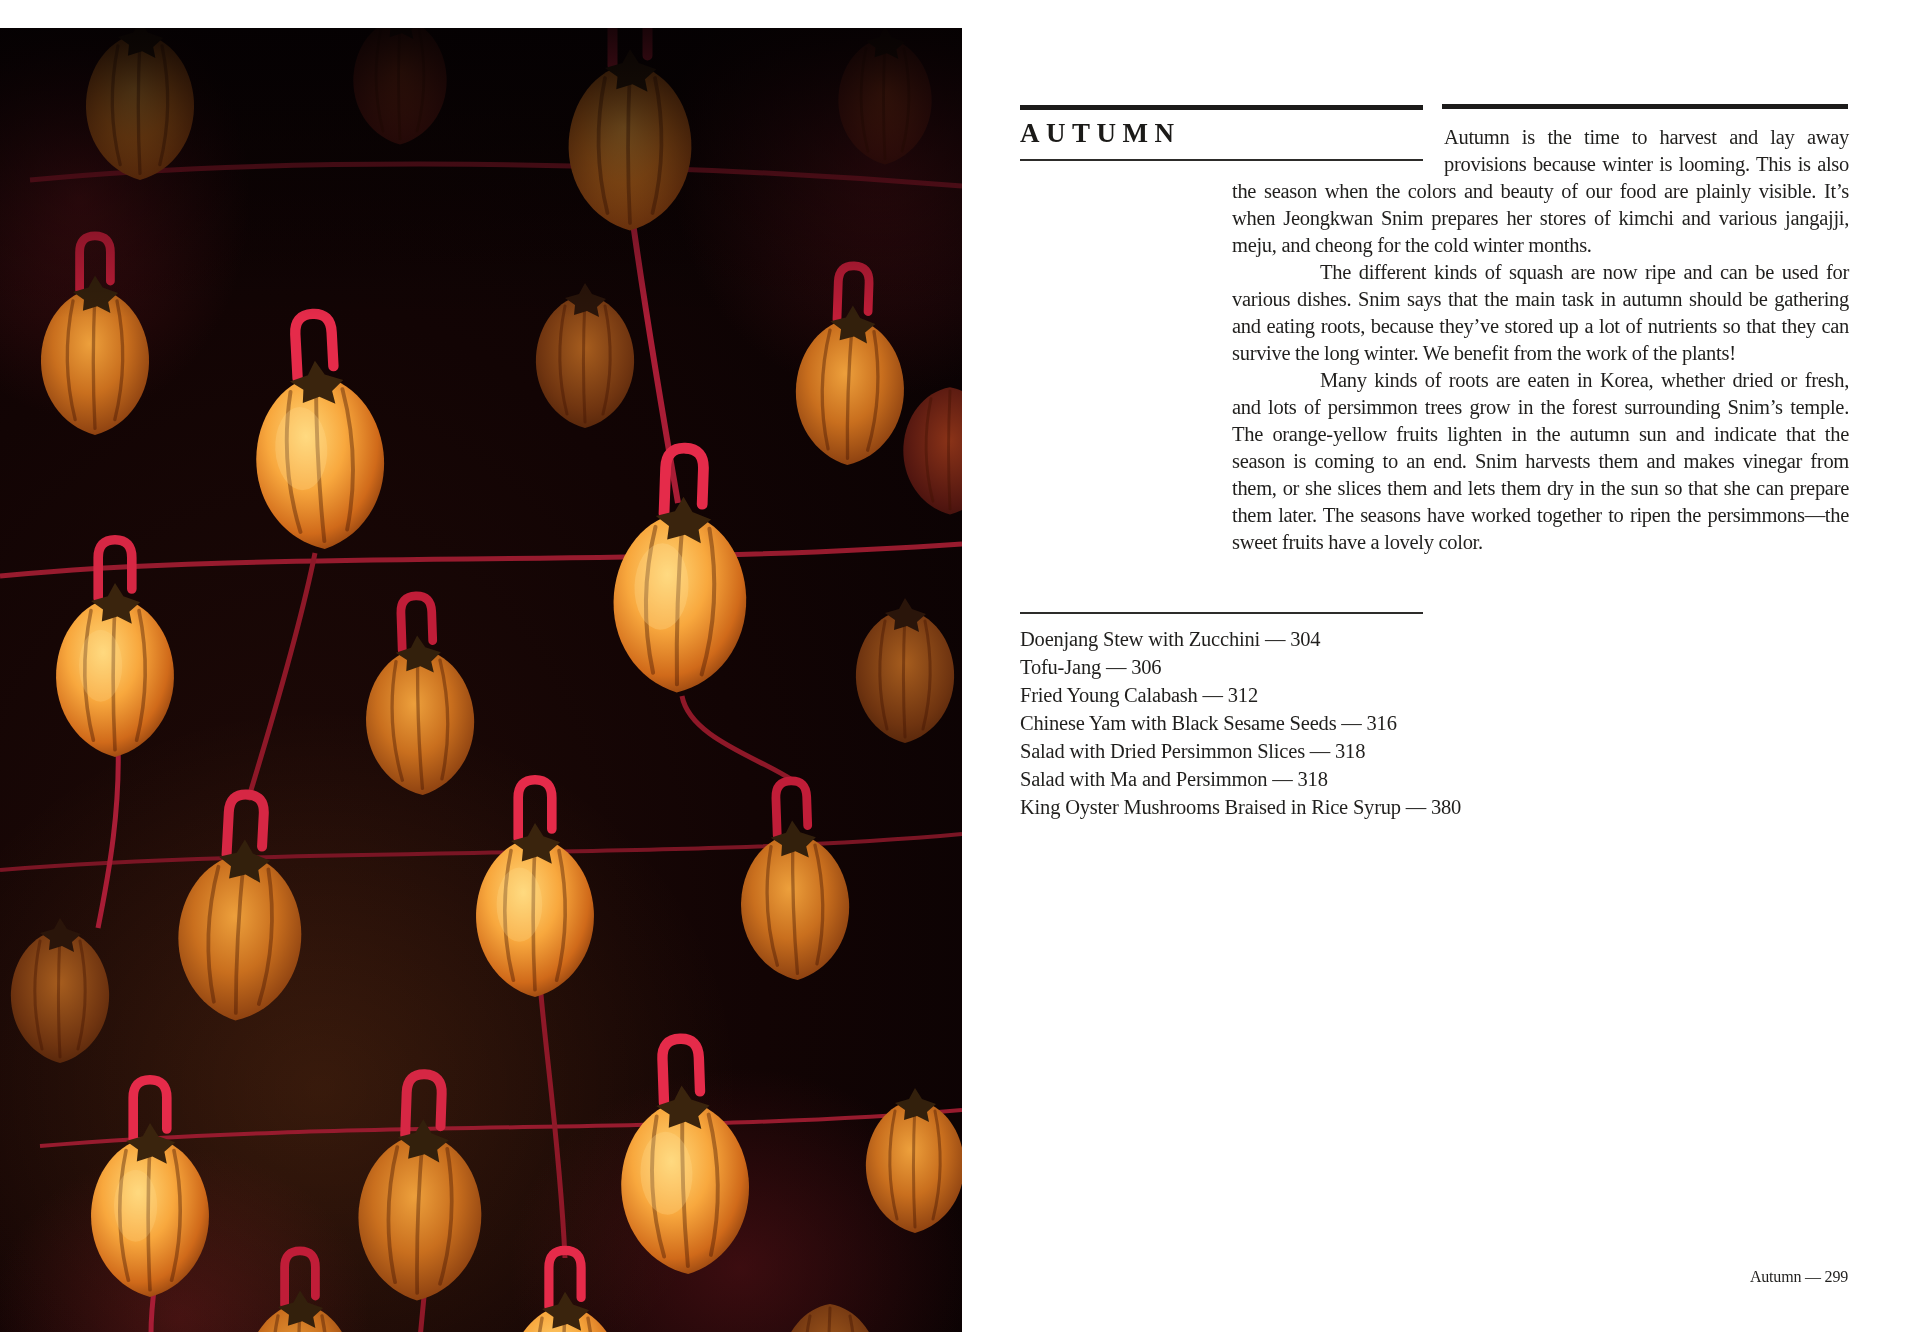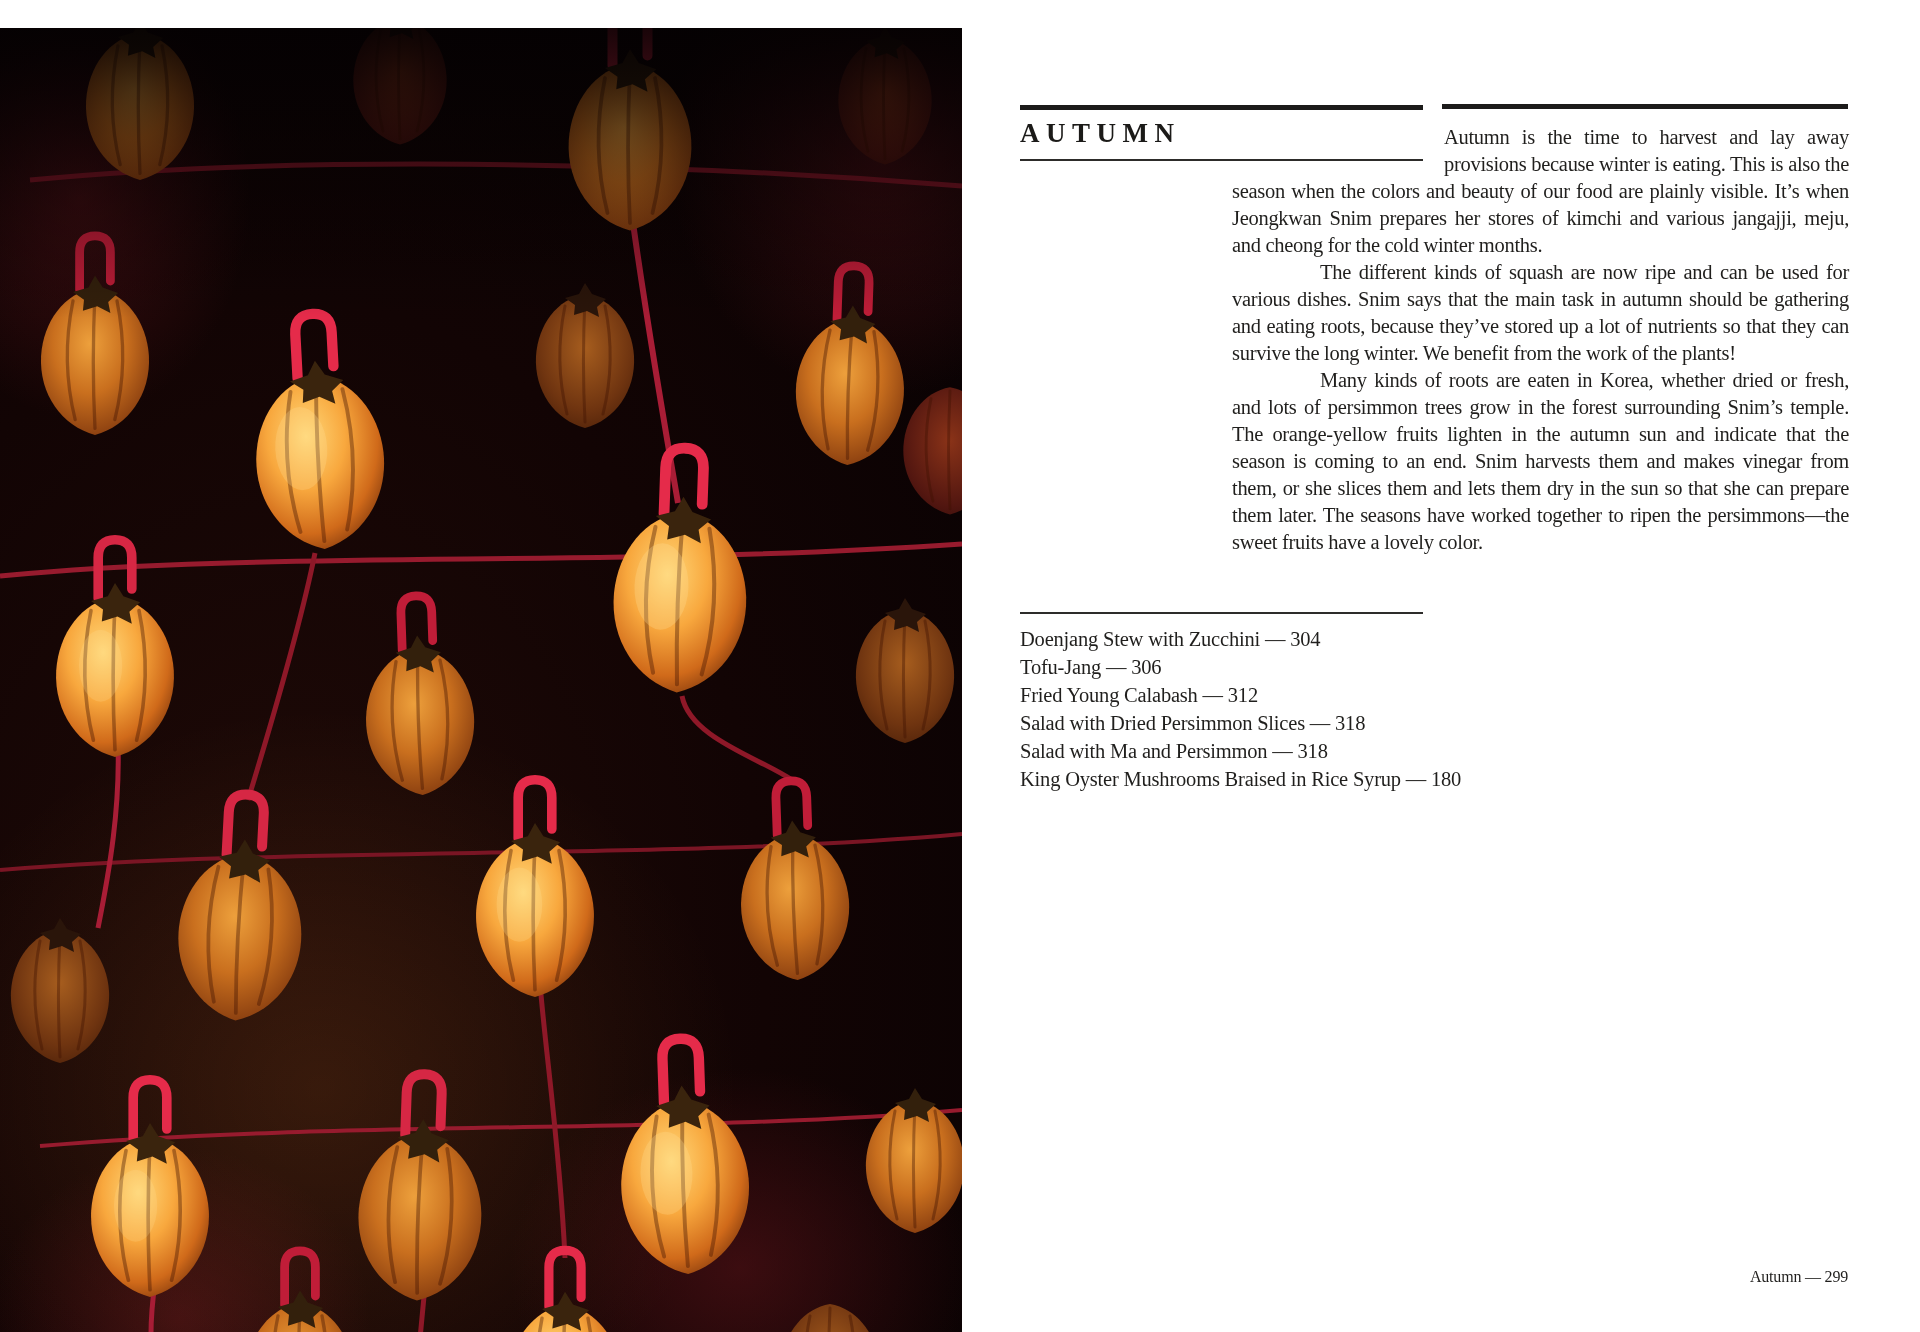--- a/index.html
+++ b/index.html
@@ -276,32 +276,33 @@
 
   <div class="page">
 
     <div id="rule-title-top" class="rule-thick"></div>
     <h1 class="title" style="margin:0;">AUTUMN</h1>
     <div id="rule-title-bottom" class="rule-thin"></div>
 
     <div id="rule-col-top" class="rule-thick"></div>
 
     <div class="intro">
-      <p><span class="title-clear"></span><span>Autumn is the time to harvest and lay away provisions because winter is eating. This is also the season when the colors and beauty of our food are plainly visible. It’s when Jeongkwan Snim prepares her stores of kimchi and various jangajji, meju, and cheong for the cold winter months.</span></p>
+      <p><span class="title-clear"></span><span>Autumn is the time to harvest and lay away provisions because winter is looming. This is also the season when the colors and beauty of our food are plainly visible. It’s when Jeongkwan Snim prepares her stores of kimchi and various jangajji, meju, and cheong for the cold winter months.</span></p>
       <p class="indented">The different kinds of squash are now ripe and can be used for various dishes. Snim says that the main task in autumn should be gathering and eating roots, because they’ve stored up a lot of nutrients so that they can survive the long winter. We benefit from the work of the plants!</p>
       <p class="indented">Many kinds of roots are eaten in Korea, whether dried or fresh, and lots of persimmon trees grow in the forest surrounding Snim’s temple. The orange-yellow fruits lighten in the autumn sun and indicate that the season is coming to an end. Snim harvests them and makes vinegar from them, or she slices them and lets them dry in the sun so that she can prepare them later. The seasons have worked together to ripen the persimmons—the sweet fruits have a lovely color.</p>
     </div>
 
     <div id="rule-list-top" class="rule-thin"></div>
 
     <div class="recipe-list">
       <div class="recipe-item">Doenjang Stew with Zucchini — 304</div>
       <div class="recipe-item">Tofu-Jang — 306</div>
       <div class="recipe-item">Fried Young Calabash — 312</div>
+      <div class="recipe-item">Chinese Yam with Black Sesame Seeds — 316</div>
       <div class="recipe-item">Salad with Dried Persimmon Slices — 318</div>
       <div class="recipe-item">Salad with Ma and Persimmon — 318</div>
-      <div class="recipe-item">King Oyster Mushrooms Braised in Rice Syrup — 180</div>
+      <div class="recipe-item">King Oyster Mushrooms Braised in Rice Syrup — 380</div>
     </div>
 
     <div class="folio">Autumn — 299</div>
 
   </div>
 </div>
 
 </body></html>

